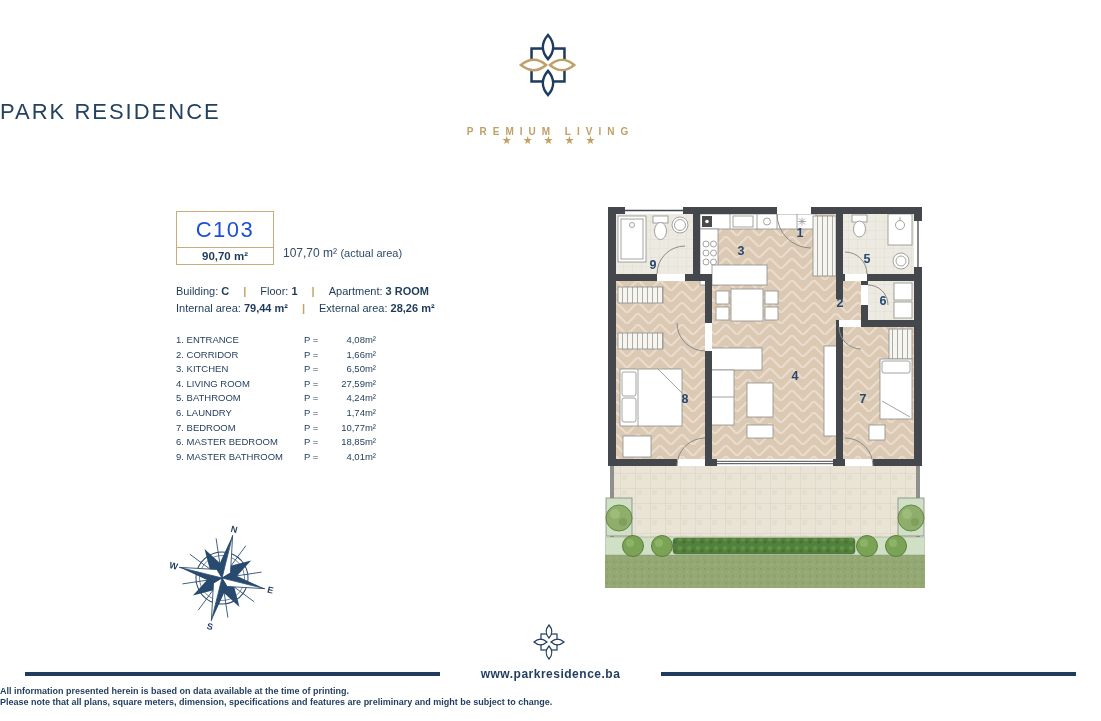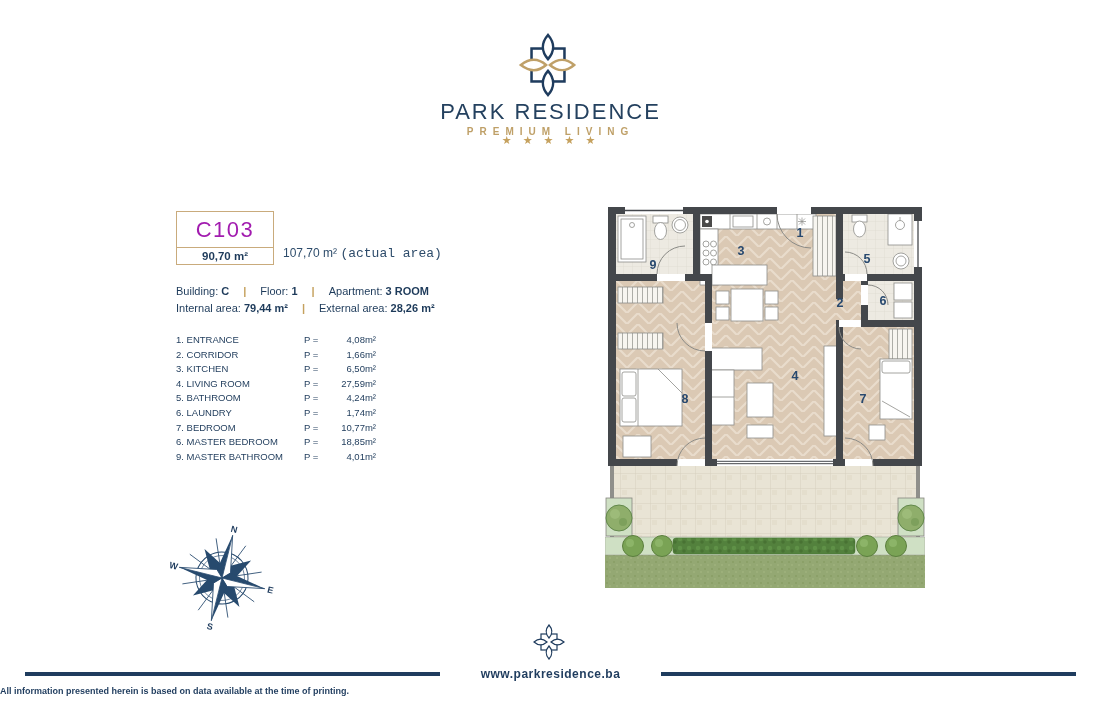--- a/index.html
+++ b/index.html
@@ -2,33 +2,33 @@
 <html><head>
 <meta charset="utf-8">
 <style>
   html,body{margin:0;padding:0;background:#fff;}
   .page{position:relative;width:1101px;height:721px;background:#fff;overflow:hidden;
         font-family:"Liberation Sans",sans-serif;color:#1f3c5e;}
   .abs{position:absolute;}
 
   
   .brand-flower{left:517px;top:32px;}
-  .brand-name{left:0;right:0;top:99px;text-align:center;font-size:22px;letter-spacing:2px;
+  .brand-name{left:0;right:0;top:99px;font-size:22px;letter-spacing:2px;
               font-weight:400;color:#24415f;}
   .brand-tagline{left:0;right:0;top:126px;text-align:center;font-size:10px;letter-spacing:6px;
                  font-weight:bold;color:#bfa068;}
   .brand-stars{left:0;right:0;top:134px;text-align:center;font-size:11px;letter-spacing:4px;color:#c5a15e;}
 
   
   .unit-box{left:176px;top:211px;width:96px;border:1px solid #c9ab7c;text-align:center;background:#fff;}
-  .unit-code{height:35px;line-height:35px;font-size:22px;letter-spacing:1.5px;color:#a21caf;
+  .unit-code{height:35px;line-height:35px;font-size:22px;letter-spacing:1.5px;color:#1d4ed8;
              border-bottom:1px solid #c9ab7c;}
   .unit-area{height:16px;line-height:16px;font-size:11.5px;font-weight:bold;color:#1d3a5a;}
   .actual-area{left:283px;top:246px;font-size:12px;color:#2e4c6b;}
-  .actual-area .note{font-size:13px;font-family:Liberation Mono, monospace;}
+  .actual-area .note{font-size:11px;}
 
   
   .meta-row{left:176px;font-size:11px;color:#1d3a5a;white-space:nowrap;}
   .meta1{top:285px;} .meta2{top:302px;}
   .meta-row b{font-weight:bold;}
   .sep{color:#c5a15e;font-weight:bold;margin:0 14px;}
 
   
   .room-table{left:176px;top:333px;font-size:9.5px;color:#1d3a5a;}
   .room-row{line-height:14.6px;white-space:nowrap;text-decoration:underline;}
@@ -368,15 +368,16 @@
       <path d="M18,23 C21.5,27 21.5,32 18,36 C14.5,32 14.5,27 18,23 Z" fill="#fff" stroke="#1f3c5e" stroke-width="1.2"></path>
     </svg>
   </div>
   <div class="abs website-row">
     <div class="line"></div>
     <div class="website-text">www.parkresidence.ba</div>
     <div class="line"></div>
   </div>
   <div class="abs disclaimer">
     <div>All information presented herein is based on data available at the time of printing.</div>
+    <div>Please note that all plans, square meters, dimension, specifications and features are preliminary and might be subject to change.</div>
   </div>
 
 </div>
 
 </body></html>

